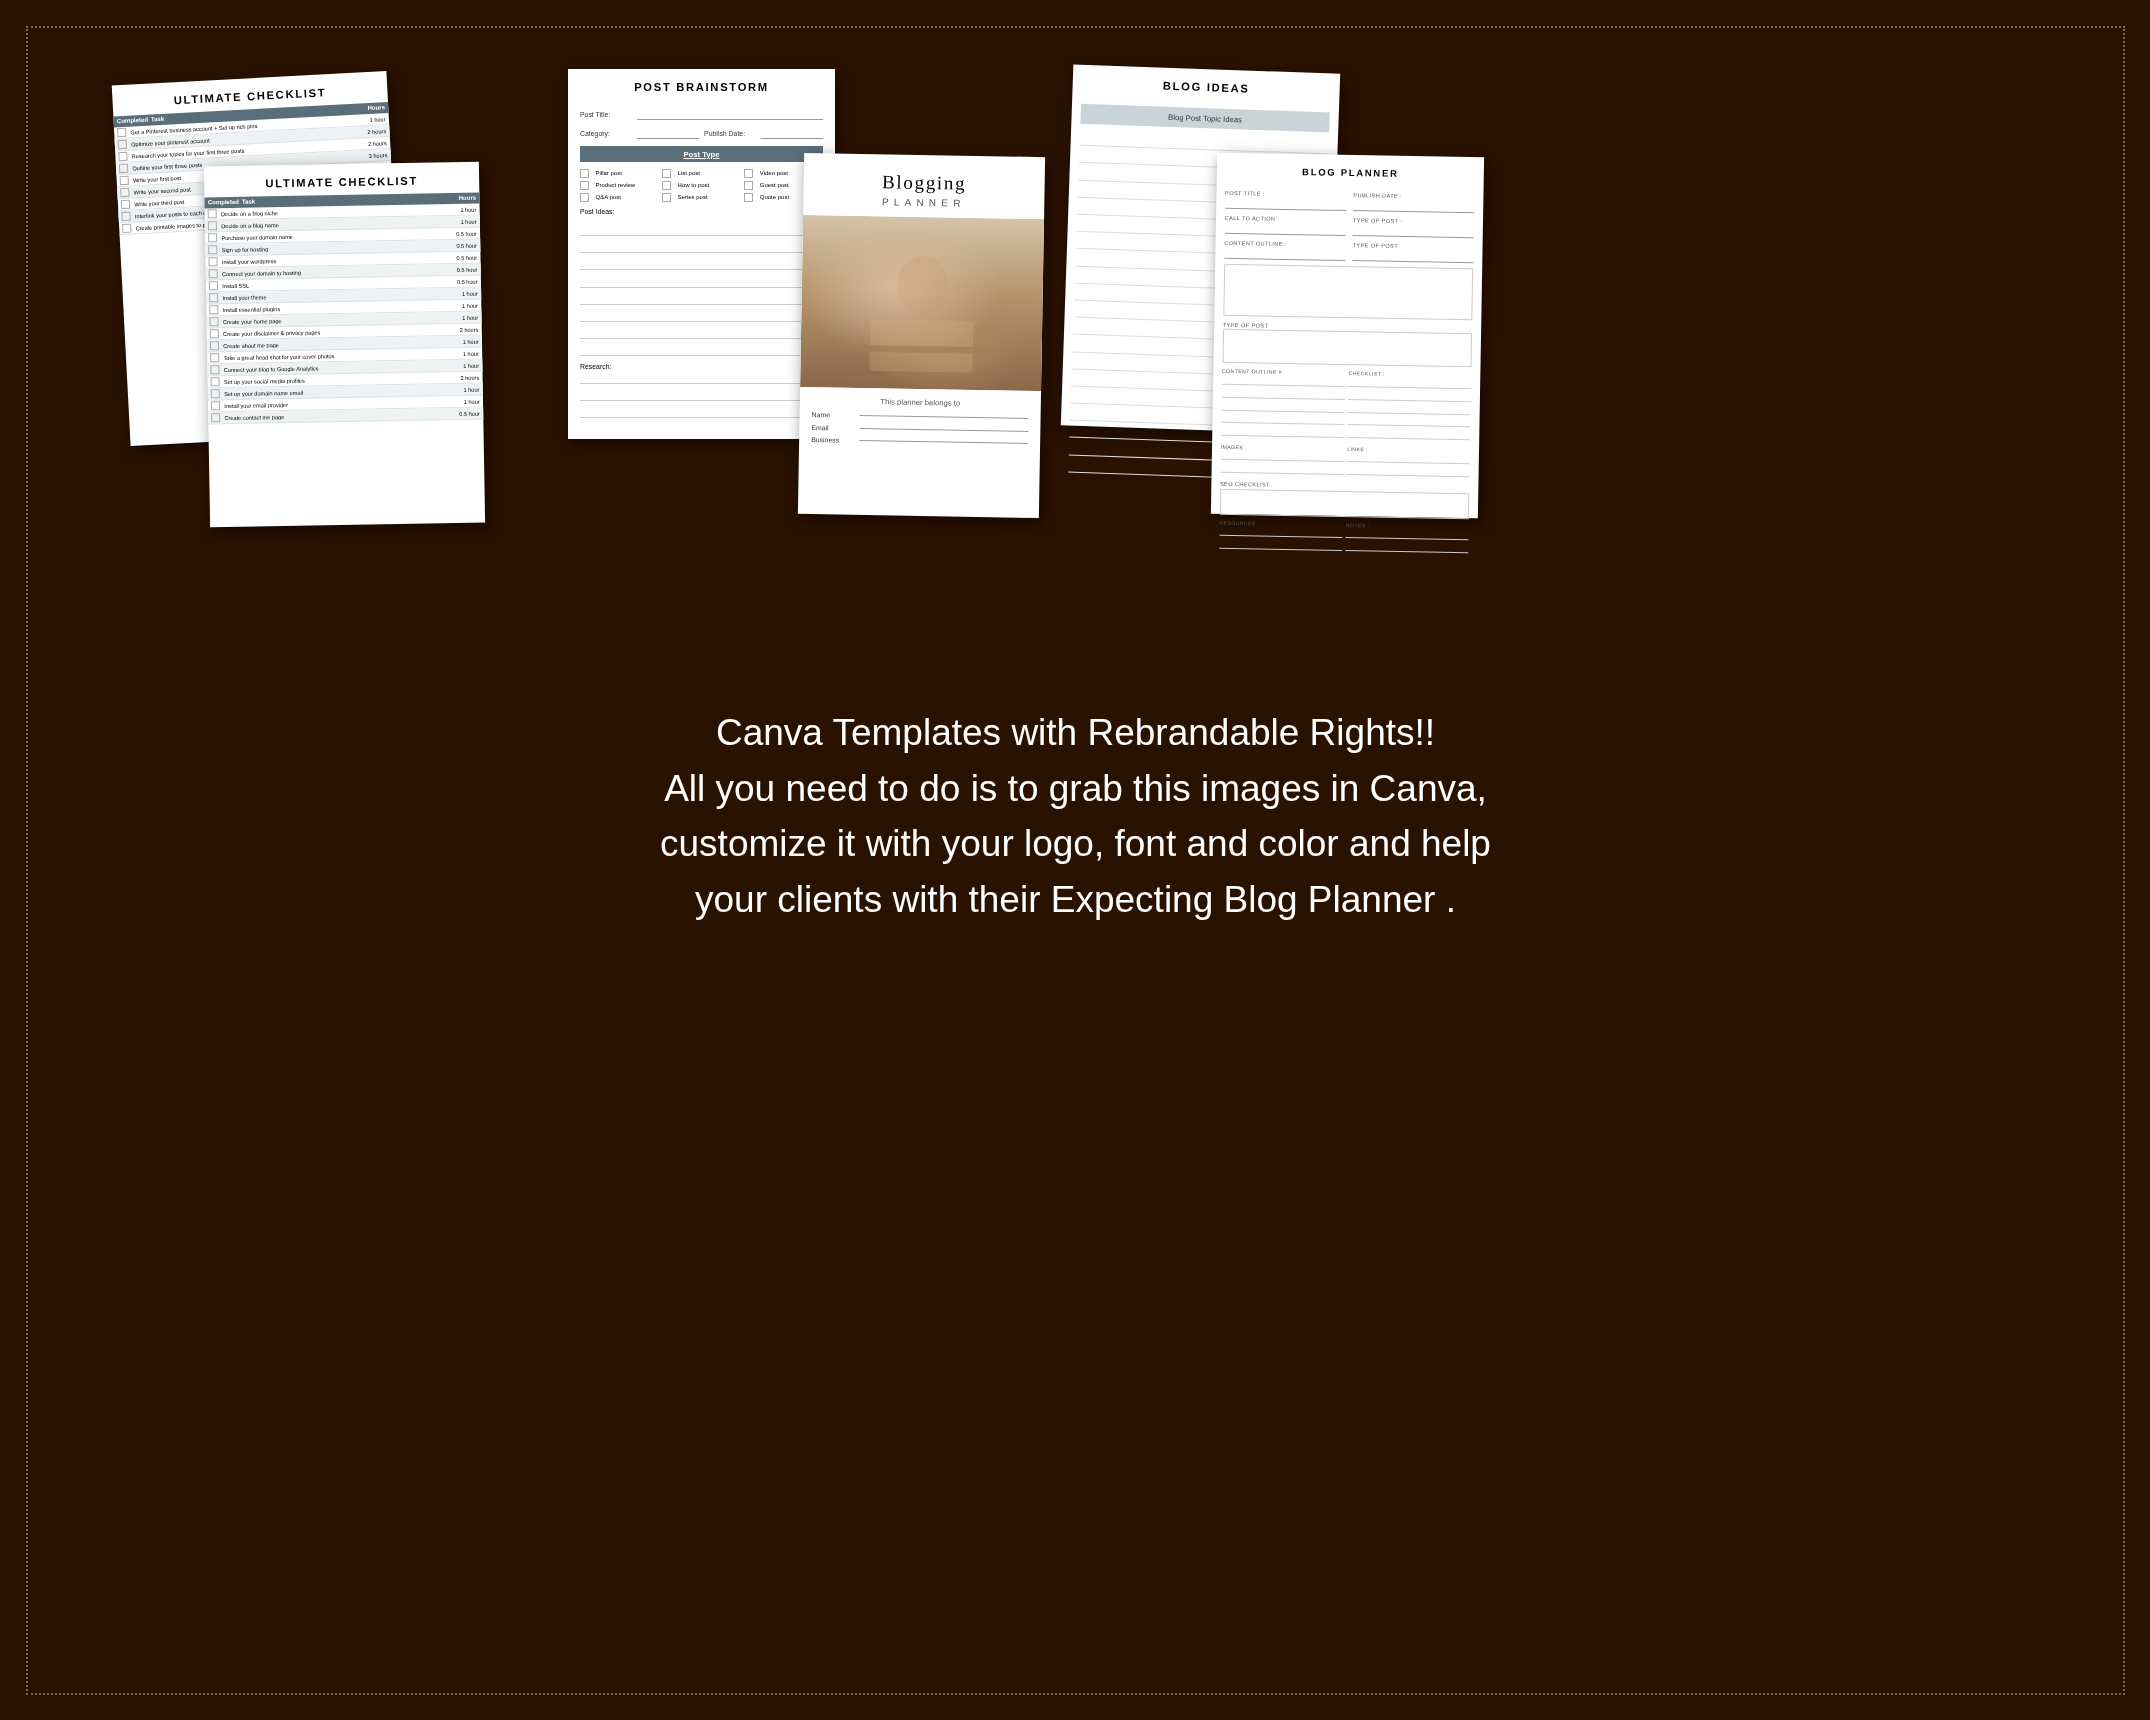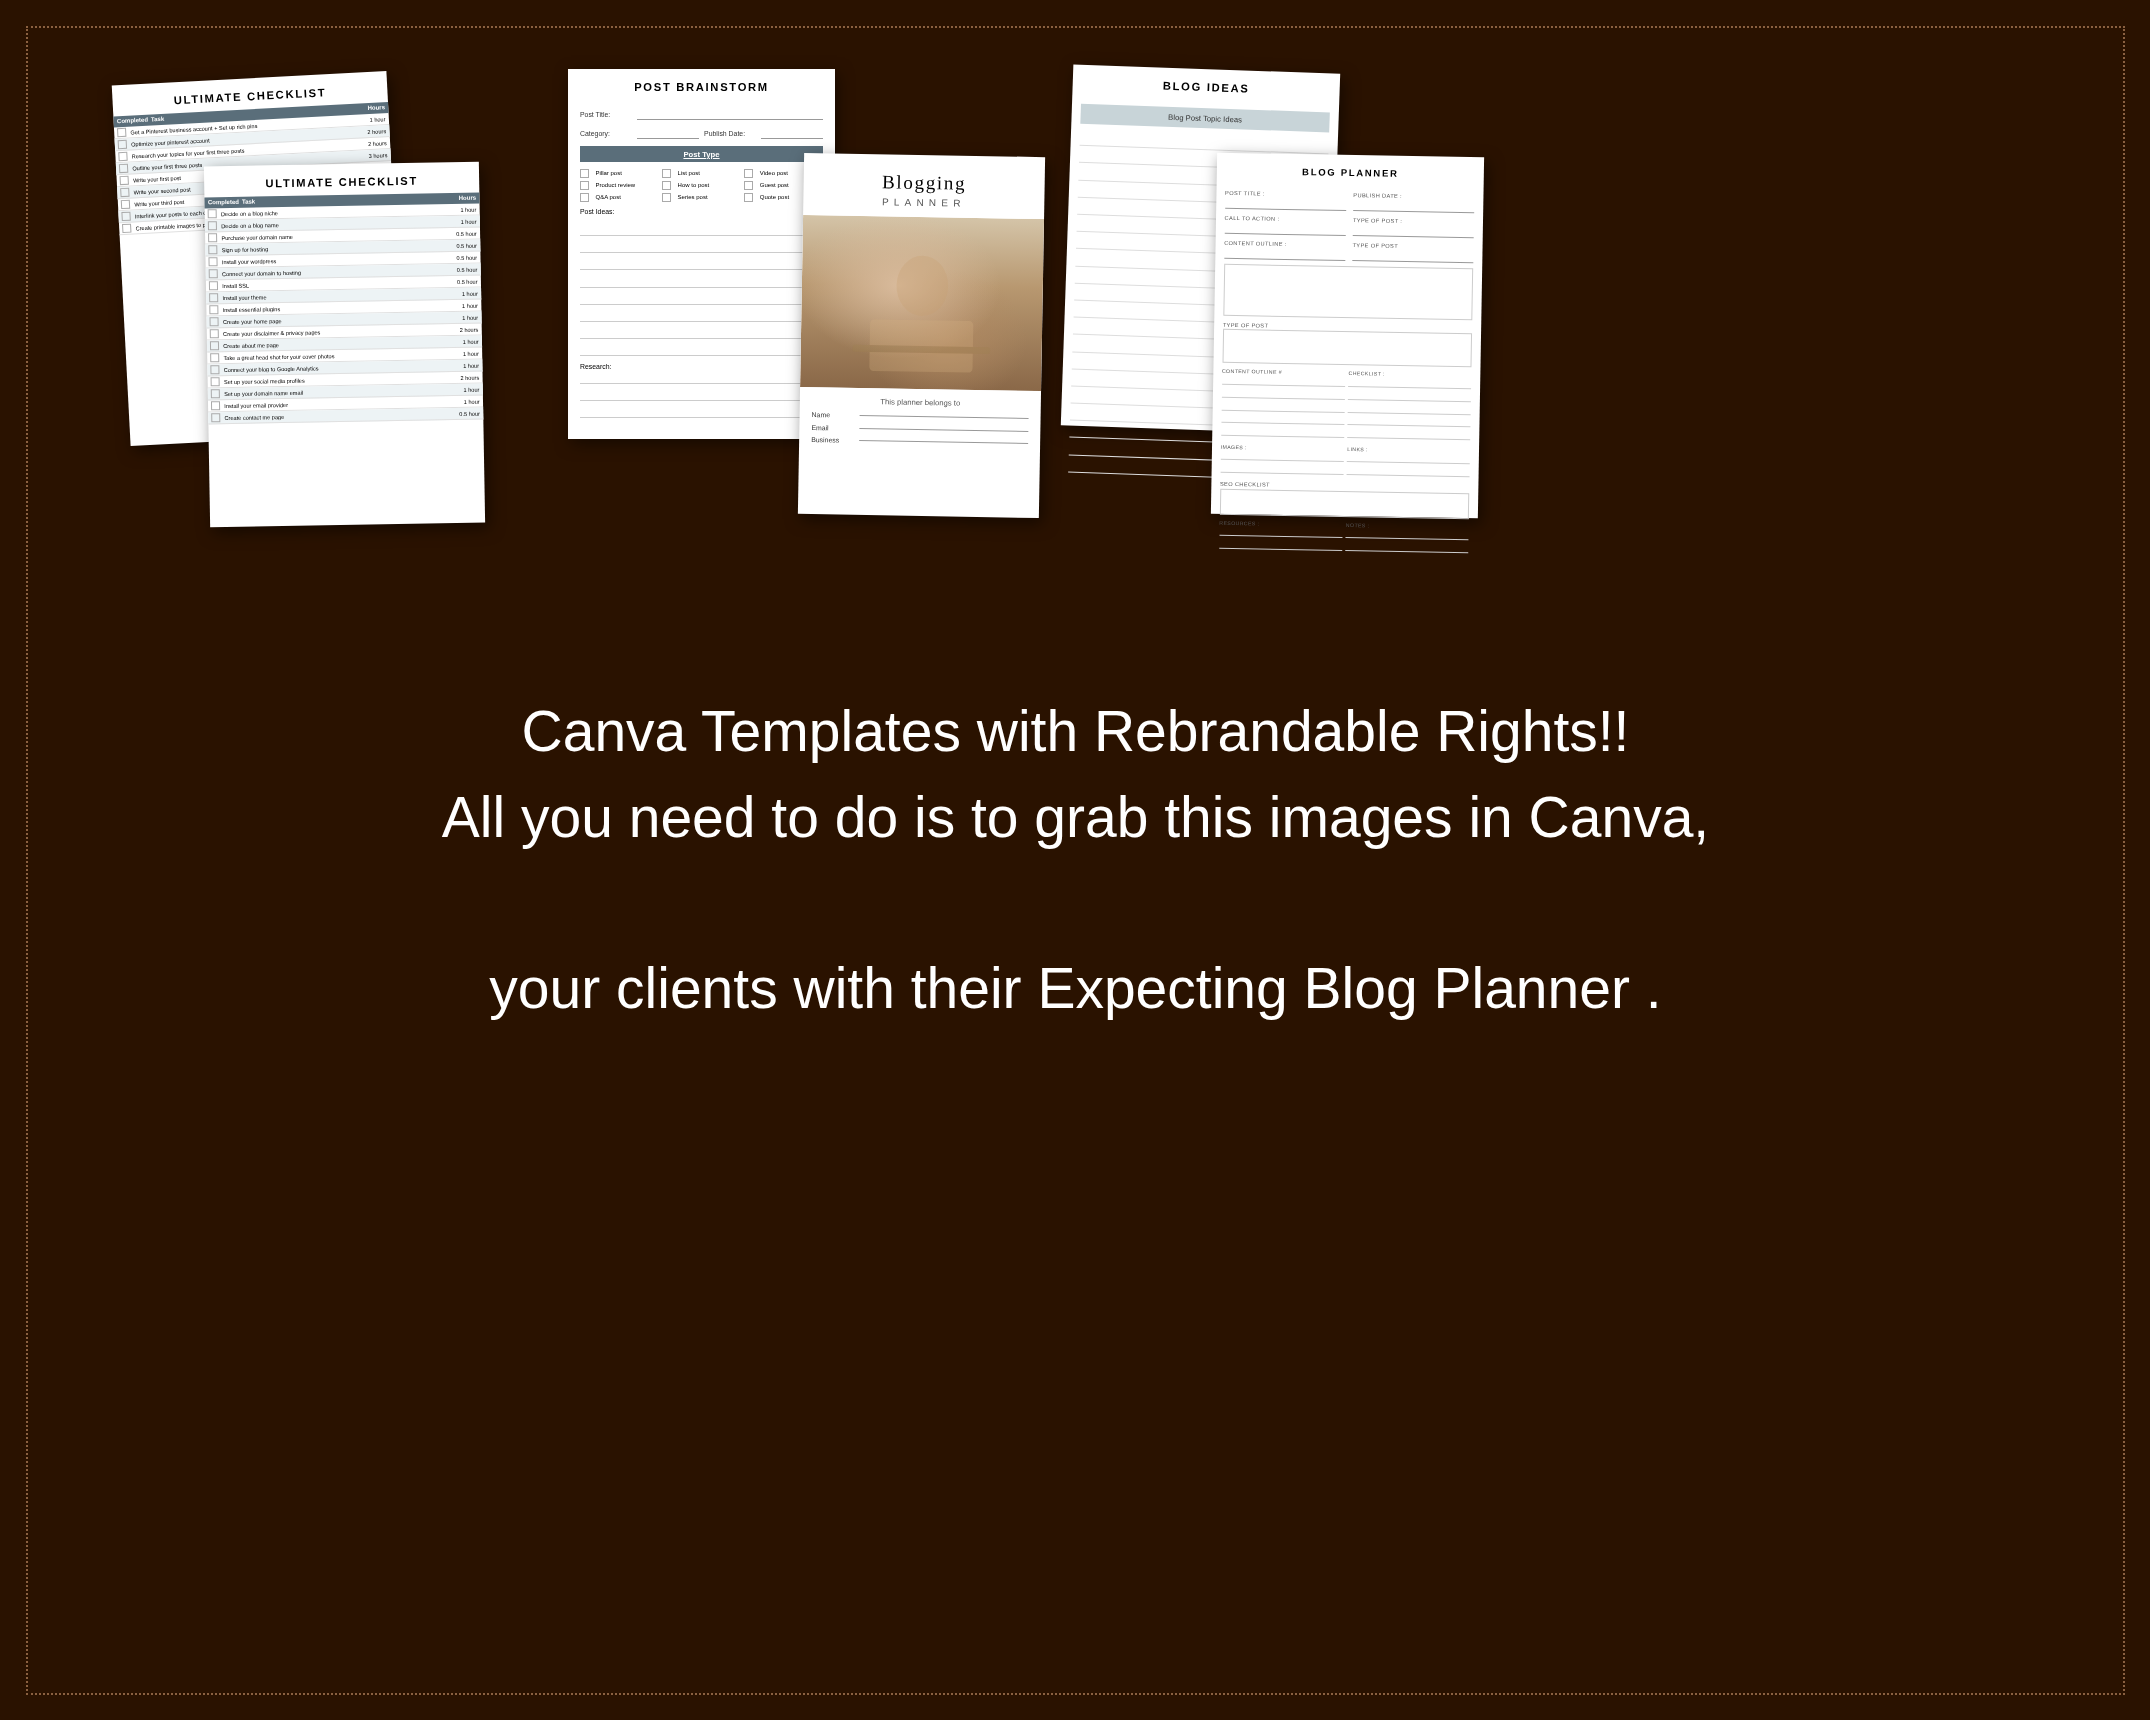--- a/index.html
+++ b/index.html
@@ -342,24 +342,25 @@
 
     
     .bottom-text {
       margin-top: 52px;
       text-align: center;
       color: white;
       max-width: 1377px;
     }
 
     .bottom-text-main {
-      font-size: 57px;
+      font-size: 37px;
       line-height: 1.5;
       font-family: Arial, sans-serif;
       font-weight: normal;
+      margin-top: 16px;
     }
 
     
     .cl-row {
       display: flex;
       align-items: center;
       font-size: 6px;
       height: 12px;
       padding: 0.9px 3.4px;
       border-bottom: 0.9px solid #e0e0e0;
@@ -783,19 +784,19 @@
         </div>
       </div>
     </div>
 
   </div>
 
   <div class="bottom-text">
     <div class="bottom-text-main">
       <span>Canva Templates with Rebrandable Rights!!</span><br>
       <span>All you need to do is to grab this images in Canva,</span><br>
-      <br>
+      <span>customize it with your logo, font and color and help</span><br>
       <span>your clients with their Expecting Blog Planner .</span>
     </div>
   </div>
 
 </div>
 
 
 </body></html>

